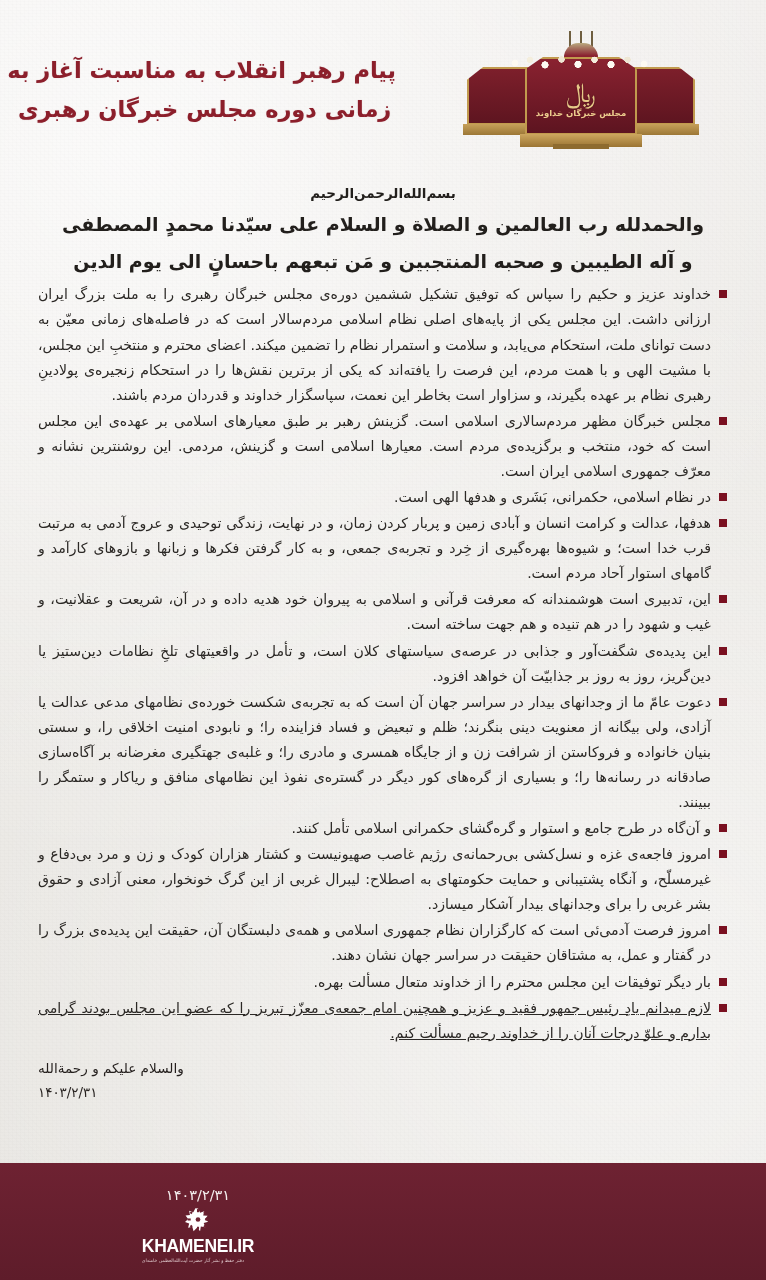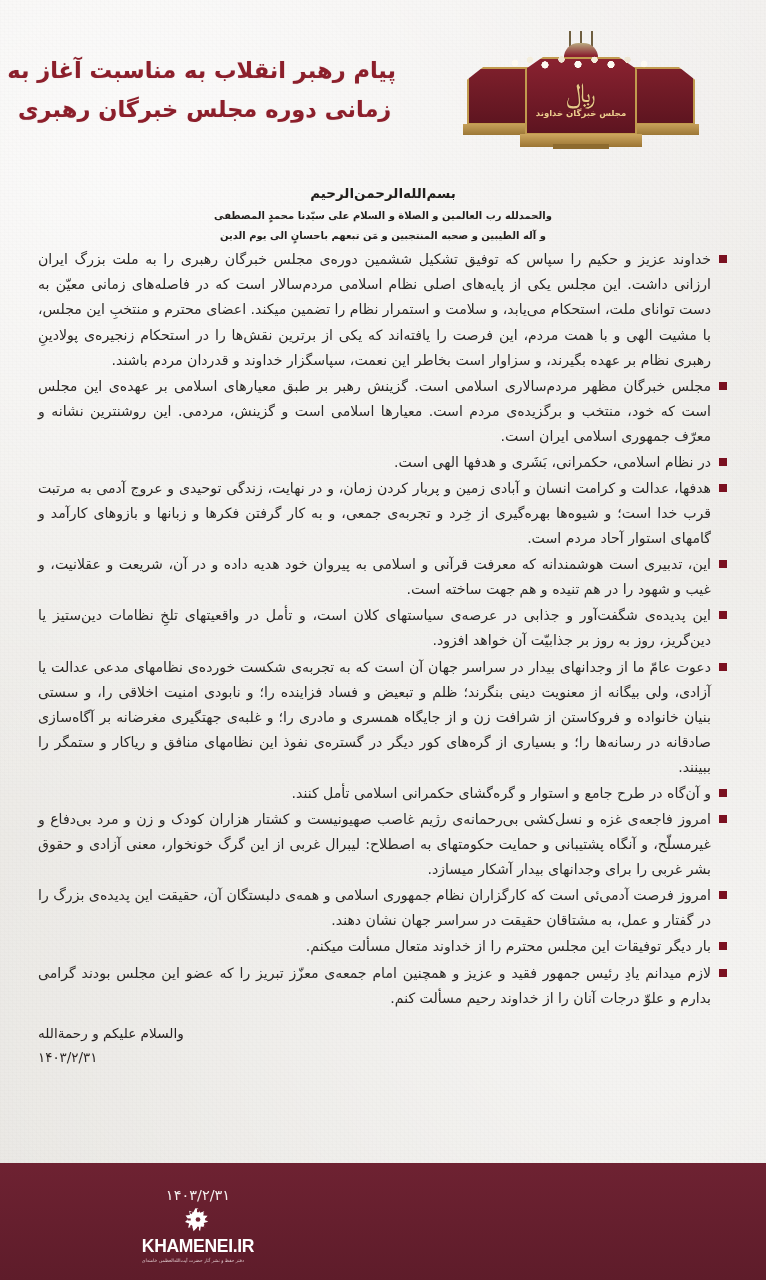--- a/index.html
+++ b/index.html
@@ -201,21 +201,21 @@
   }
   .invocation {
     text-align: center;
     font-size: 14.5px;
     font-weight: bold;
     line-height: 1.95;
     color: #221f1c;
     margin: 0 0 2px 0;
   }
   .invocation .l1 { font-size: 13.5px; }
-  .invocation .l2, .invocation .l3 { font-size: 10px; }
+  .invocation .l2, .invocation .l3 { font-size: 19px; }
 
   .para {
     display: block;
     position: relative;
     font-size: 14.1px;
     line-height: 1.78;
     margin: 0 0 1px 0;
     padding-right: 17px;
     text-align: justify;
     text-justify: inter-word;
@@ -223,21 +223,21 @@
   }
   .para::before {
     content: "";
     position: absolute;
     right: 1px;
     top: 8px;
     width: 8px;
     height: 8px;
     background: #7a1020;
   }
-  .para:last-of-type { margin-bottom: 0; }
+  .para:last-of-type { margin-bottom: 0; text-decoration: underline; }
 
   .signoff {
     margin-top: 10px;
     text-align: left;
     font-size: 13.6px;
     font-weight: normal;
     line-height: 1.85;
     color: #241f1d;
   }
   .signoff .sig-date { font-size: 13.4px; letter-spacing: 1px; }
@@ -344,21 +344,21 @@
     <p class="para">خداوند عزیز و حکیم را سپاس که توفیق تشکیل ششمین دوره‌ی مجلس خبرگان رهبری را به ملت بزرگ ایران ارزانی داشت. این مجلس یکی از پایه‌های اصلی نظام اسلامی مردم‌سالار است که در فاصله‌های زمانی معیّن به دست توانای ملت، استحکام می‌یابد، و سلامت و استمرار نظام را تضمین میکند. اعضای محترم و منتخبِ این مجلس، با مشیت الهی و با همت مردم، این فرصت را یافته‌اند که یکی از برترین نقش‌ها را در استحکام زنجیره‌ی پولادینِ رهبری نظام بر عهده بگیرند، و سزاوار است بخاطر این نعمت، سپاسگزار خداوند و قدردان مردم باشند.</p>
     <p class="para">مجلس خبرگان مظهر مردم‌سالاری اسلامی است. گزینش رهبر بر طبق معیارهای اسلامی بر عهده‌ی این مجلس است که خود، منتخب و برگزیده‌ی مردم است. معیارها اسلامی است و گزینش، مردمی. این روشنترین نشانه و معرّف جمهوری اسلامی ایران است.</p>
     <p class="para">در نظام اسلامی، حکمرانی، بَشَری و هدفها الهی است.</p>
     <p class="para">هدفها، عدالت و کرامت انسان و آبادی زمین و پربار کردن زمان، و در نهایت، زندگی توحیدی و عروج آدمی به مرتبت قرب خدا است؛ و شیوه‌ها بهره‌گیری از خِرد و تجربه‌ی جمعی، و به کار گرفتن فکرها و زبانها و بازوهای کارآمد و گامهای استوار آحاد مردم است.</p>
     <p class="para">این، تدبیری است هوشمندانه که معرفت قرآنی و اسلامی به پیروان خود هدیه داده و در آن، شریعت و عقلانیت، و غیب و شهود را در هم تنیده و هم جهت ساخته است.</p>
     <p class="para">این پدیده‌ی شگفت‌آور و جذابی در عرصه‌ی سیاستهای کلان است، و تأمل در واقعیتهای تلخِ نظامات دین‌ستیز یا دین‌گریز، روز به روز بر جذابیّت آن خواهد افزود.</p>
     <p class="para">دعوت عامّ ما از وجدانهای بیدار در سراسر جهان آن است که به تجربه‌ی شکست خورده‌ی نظامهای مدعی عدالت یا آزادی، ولی بیگانه از معنویت دینی بنگرند؛ ظلم و تبعیض و فساد فزاینده را؛ و نابودی امنیت اخلاقی را، و سستی بنیان خانواده و فروکاستن از شرافت زن و از جایگاه همسری و مادری را؛ و غلبه‌ی جهتگیری مغرضانه بر آگاه‌سازی صادقانه در رسانه‌ها را؛ و بسیاری از گره‌های کور دیگر در گستره‌ی نفوذ این نظامهای منافق و ریاکار و ستمگر را ببینند.</p>
     <p class="para">و آن‌گاه در طرح جامع و استوار و گره‌گشای حکمرانی اسلامی تأمل کنند.</p>
     <p class="para">امروز فاجعه‌ی غزه و نسل‌کشی بی‌رحمانه‌ی رژیم غاصب صهیونیست و کشتار هزاران کودک و زن و مرد بی‌دفاع و غیرمسلّح، و آنگاه پشتیبانی و حمایت حکومتهای به اصطلاح: لیبرال غربی از این گرگ خونخوار، معنی آزادی و حقوق بشر غربی را برای وجدانهای بیدار آشکار میسازد.</p>
     <p class="para">امروز فرصت آدمی‌ئی است که کارگزاران نظام جمهوری اسلامی و همه‌ی دلبستگان آن، حقیقت این پدیده‌ی بزرگ را در گفتار و عمل، به مشتاقان حقیقت در سراسر جهان نشان دهند.</p>
-    <p class="para">بار دیگر توفیقات این مجلس محترم را از خداوند متعال مسألت میکنم.</p>
+    <p class="para">بار دیگر توفیقات این مجلس محترم را از خداوند متعال مسألت بهره.</p>
     <p class="para">لازم میدانم یادِ رئیس جمهور فقید و عزیز و همچنین امام جمعه‌ی معزّز تبریز را که عضو این مجلس بودند گرامی بدارم و علوّ درجات آنان را از خداوند رحیم مسألت کنم.</p>
 
     <div class="signoff">
       <div>والسلام علیکم و رحمةالله</div>
       <div class="sig-date">۱۴۰۳/۲/۳۱</div>
     </div>
 
   </div>
 
   <div class="footer">

